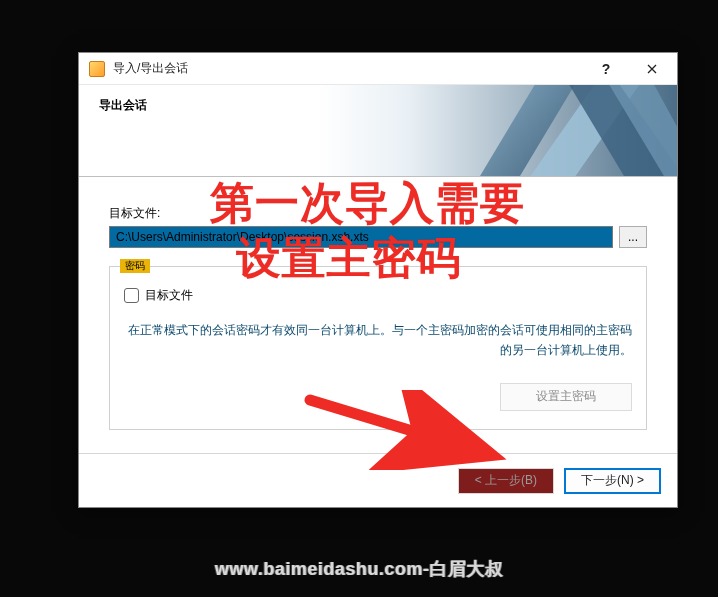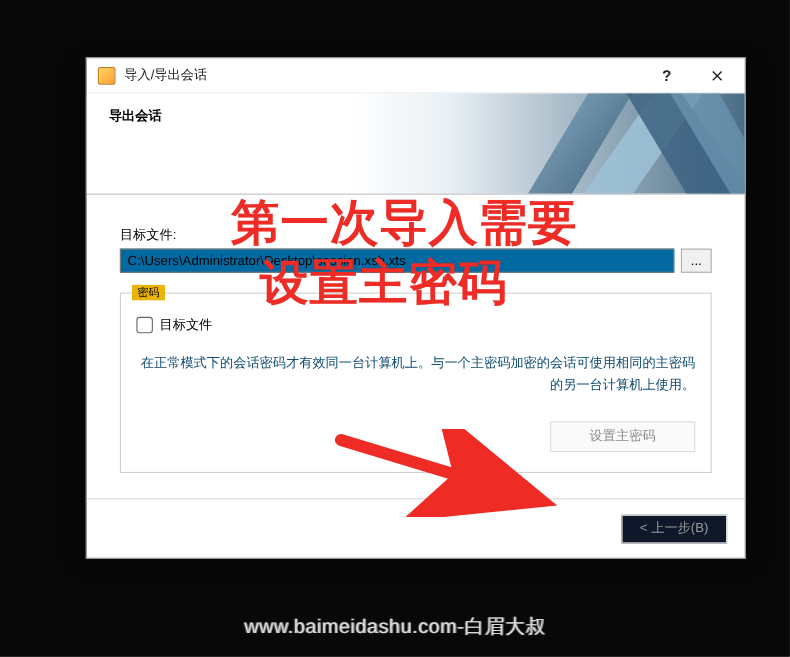--- a/index.html
+++ b/index.html
@@ -91,37 +91,37 @@
   .footer {
     height:54px; border-top:1px solid #d6d6d6;
     display:flex; align-items:center; justify-content:flex-end;
     gap:10px; padding:0 16px;
   }
   .footer button {
     height:26px; padding:0 16px; min-width:88px;
     border:1px solid #adadad; background:#fdfdfd;
     font-size:12px; font-family:inherit; color:#222;
   }
-  .footer button.disabled { color:#9a9a9a; border-color:#d8d8d8; background:#0f172a; }
+  .footer button.disabled { color:#9a9a9a; border-color:#d8d8d8; background:#7f1d1d; }
   .footer button.primary { border:1px solid #0078d4; box-shadow: inset 0 0 0 1px #0078d4; }
   .annotation-text {
     position:absolute; left:210px; top:175px;
     font-size:44px; font-weight:700; color:#ee2b24;
     line-height:1.25; letter-spacing:1px;
     text-shadow: 0 0 1px rgba(0,0,0,.15);
     pointer-events:none; white-space:nowrap;
   }
   .annotation-arrow {
     position:absolute; left:300px; top:390px; width:210px; height:80px;
     pointer-events:none;
   }
   .watermark {
     position:absolute; left:0; right:0; bottom:16px;
     text-align:center; font-size:18px; letter-spacing:.5px;
-    color:#d9d9d9; font-weight:400;
+    color:#d9d9d9; font-weight:700;
     text-shadow: 1px 0 0 #8b8b8b, -1px 0 0 #484848;
     font-family: "Arial", sans-serif;
     pointer-events:none;
   }
 </style>
 </head>
 <body>
 
 <div class="backdrop"></div>
 
@@ -172,20 +172,21 @@
       <div class="note">在正常模式下的会话密码才有效同一台计算机上。与一个主密码加密的会话可使用相同的主密码的另一台计算机上使用。</div>
 
       <div class="set-pw-row">
         <button class="set-pw-btn">设置主密码</button>
       </div>
     </div>
   </div>
 
   <div class="footer">
     <button class="disabled">&lt; 上一步(B)</button>
+    <button class="primary">下一步(N) &gt;</button>
   </div>
 
 </div>
 
 <div class="annotation-text">
   <span>第一次导入需要</span><br>
   &nbsp;&nbsp;<span>设置主密码</span>
 </div>
 
 <svg class="annotation-arrow" viewBox="0 0 210 80">

